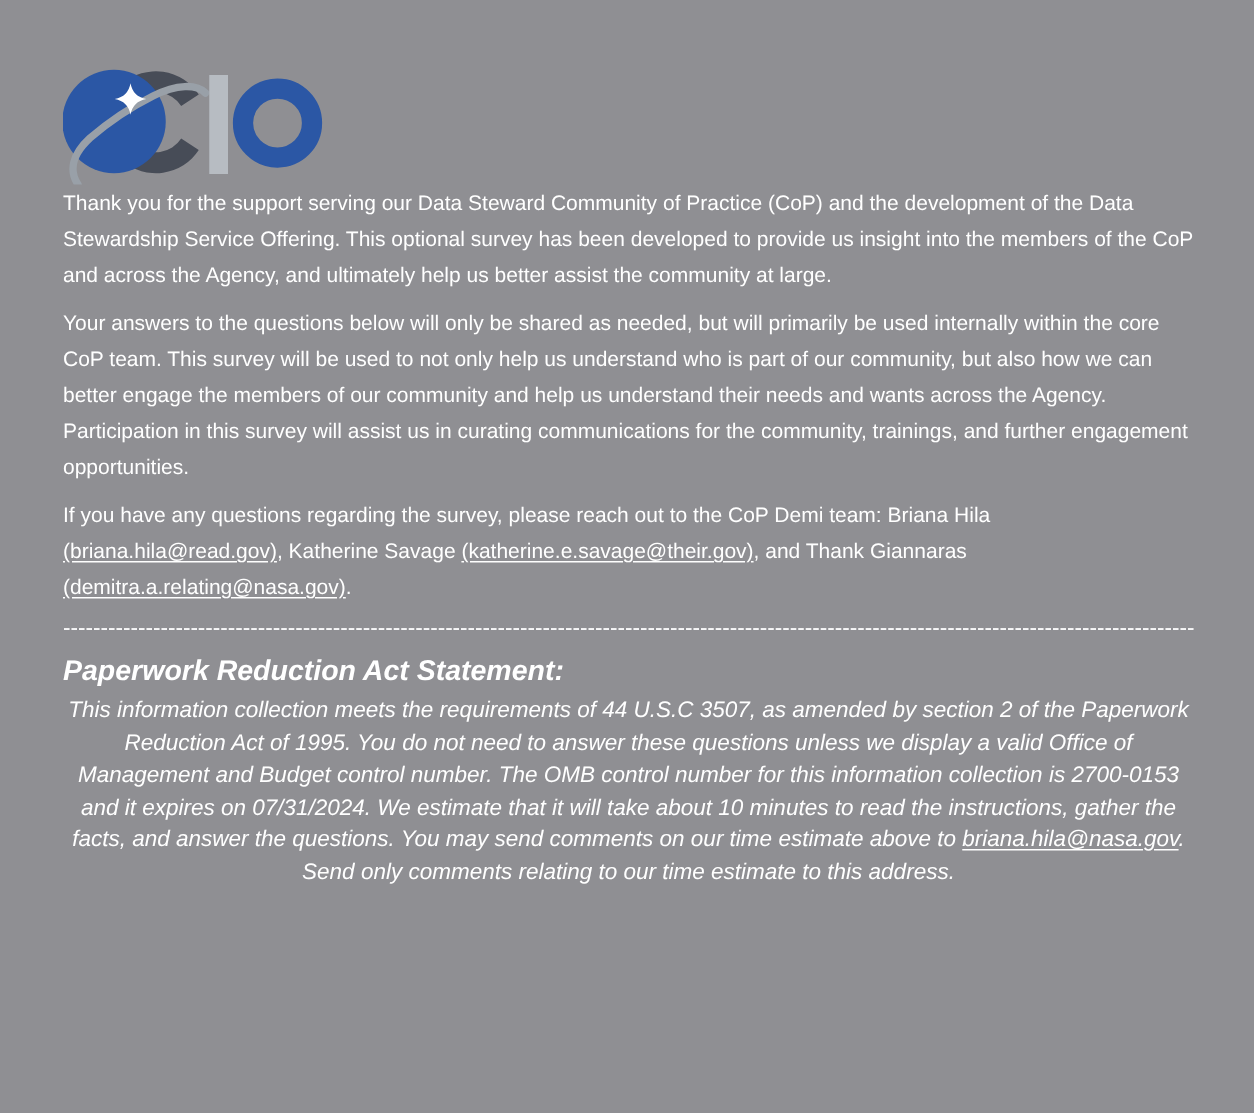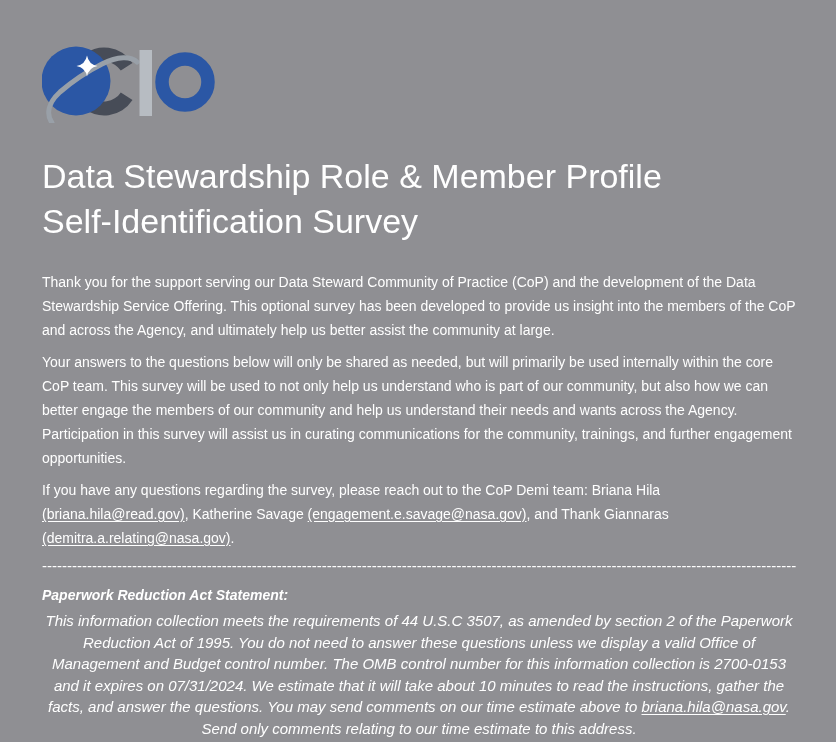--- a/index.html
+++ b/index.html
@@ -40,21 +40,21 @@
   .dash-sep{
     margin:4px 0 10px 0;
     font-size:15px;
     line-height:16px;
     white-space:nowrap;
     overflow:hidden;
     width:100%;
     color:#FFFFFF;
   }
   .pra-heading{
-    font-size:14px;
+    font-size:19px;
     line-height:22px;
     font-weight:700;
     font-style:italic;
     margin:0 0 4px 0;
   }
   .pra-body{
     font-size:15px;
     line-height:21.5px;
     font-style:italic;
     margin:0;
@@ -80,29 +80,25 @@
 
     <path d="M 10,78 C 4,69 6,58 18,47 C 32,35 48,25 60,19 C 76,11 89,11 95,17" fill="none" stroke="#99A0A8" stroke-width="5" stroke-linecap="round"></path>
 
     <path transform="translate(45,21)" d="M0,-10.5 Q1.6,-1.6 10.5,0 Q1.6,1.6 0,10.5 Q-1.6,1.6 -10.5,0 Q-1.6,-1.6 0,-10.5 Z" fill="#FFFFFF"></path>
 
     <rect x="97.5" y="5" width="12.5" height="66" fill="#B7BCC2"></rect>
 
     <circle cx="143" cy="37" r="23" fill="none" stroke="#2B57A5" stroke-width="13.5"></circle>
   </svg>
 
-  <h1 class="title">
-    <span>Data Stewardship Role &amp; Member Profile</span><br>
-    <span>Self-Identification Survey</span>
-  </h1>
 
   <div class="desc">
     <p>Thank you for the support serving our Data Steward Community of Practice (CoP) and the development of the Data Stewardship Service Offering. This optional survey has been developed to provide us insight into the members of the CoP and across the Agency, and ultimately help us better assist the community at large.</p>
     <p>Your answers to the questions below will only be shared as needed, but will primarily be used internally within the core CoP team. This survey will be used to not only help us understand who is part of our community, but also how we can better engage the members of our community and help us understand their needs and wants across the Agency. Participation in this survey will assist us in curating communications for the community, trainings, and further engagement opportunities.</p>
-    <p><span>If you have any questions regarding the survey, please reach out to the CoP Demi team: Briana Hila </span><a>(briana.hila@read.gov)</a><span>, Katherine Savage </span><a>(engagement.e.savage@nasa.gov)</a><span>, and Thank Giannaras </span><a>(demitra.a.relating@nasa.gov)</a><span>.</span></p>
+    <p><span>If you have any questions regarding the survey, please reach out to the CoP Demi team: Briana Hila </span><a>(briana.hila@read.gov)</a><span>, Katherine Savage </span><a>(katherine.e.savage@their.gov)</a><span>, and Thank Giannaras </span><a>(demitra.a.relating@nasa.gov)</a><span>.</span></p>
   </div>
 
   <div class="dash-sep">----------------------------------------------------------------------------------------------------------------------------------------------------------------</div>
 
   <div class="pra-heading">Paperwork Reduction Act Statement:</div>
 
   <p class="pra-body"><span>This information collection meets the requirements of 44 U.S.C 3507, as amended by section 2 of the Paperwork Reduction Act of 1995. You do not need to answer these questions unless we display a valid Office of Management and Budget control number. The OMB control number for this information collection is 2700-0153 and it expires on 07/31/2024. We estimate that it will take about 10 minutes to read the instructions, gather the facts, and answer the questions. You may send comments on our time estimate above to </span><a>briana.hila@nasa.gov</a><span>. Send only comments relating to our time estimate to this address.</span></p>
 
 </div>
 

